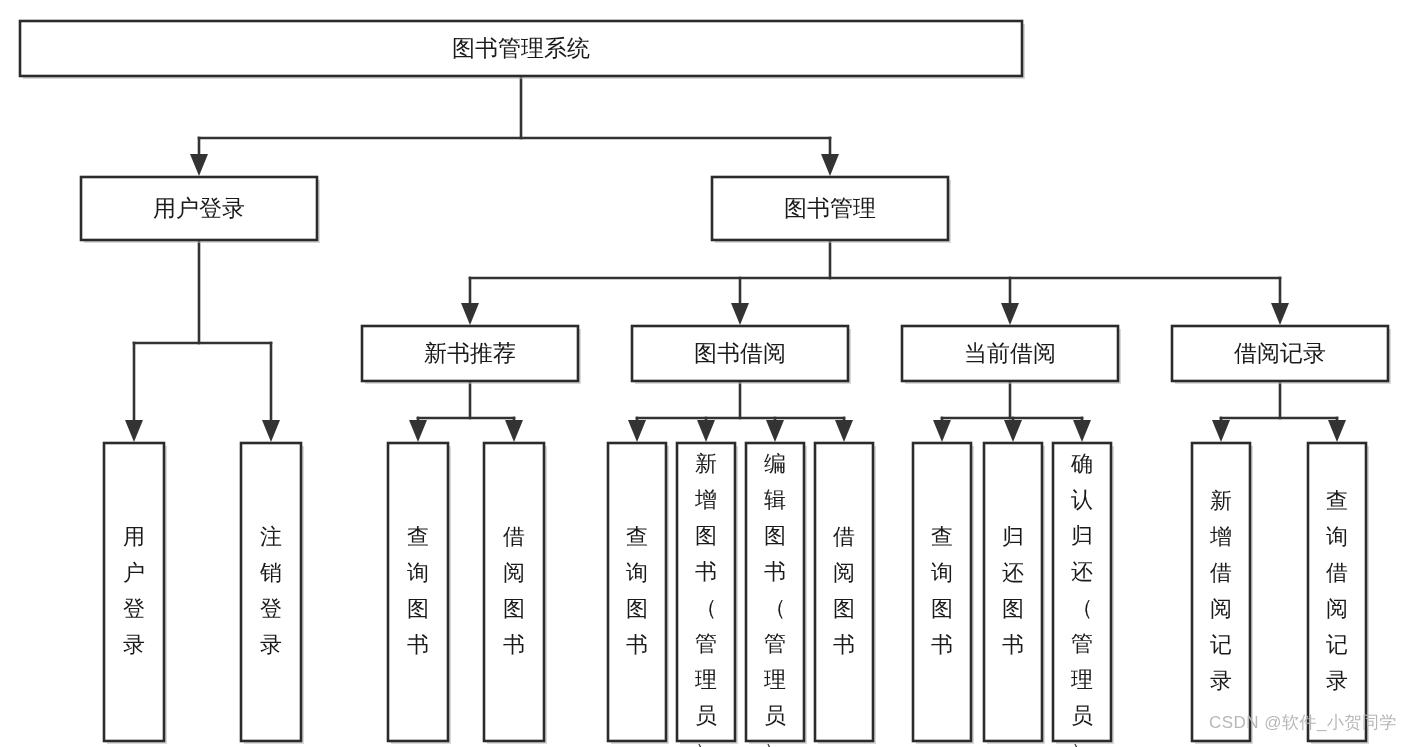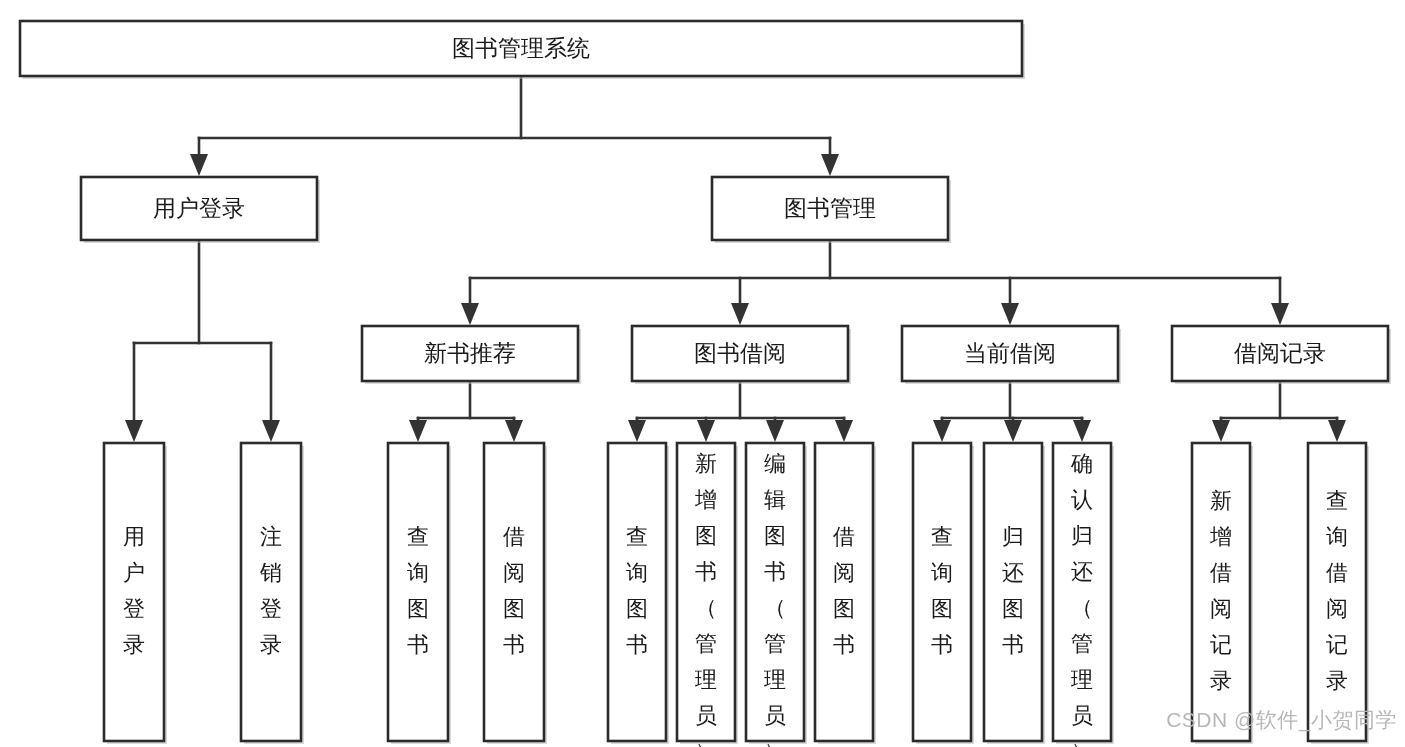--- a/index.html
+++ b/index.html
@@ -20,21 +20,21 @@
     fill:#1a1a1a;
     text-anchor:middle;
     dominant-baseline:middle;
   }
   .label-h{font-size:23px;}
   .label-v{font-size:22px;}
   .watermark{
     position:absolute;
     right:8px;bottom:4px;
     font-family:"Liberation Sans","DejaVu Sans",sans-serif;
-    font-size:21px;
+    font-size:17px;
     color:#b7b7b7;
     white-space:nowrap;
     letter-spacing:0.5px;
   }
 </style>
 </head>
 <body>
 
 <div id="diagram-root">
   <svg id="tree" viewBox="0 0 1405 747">

